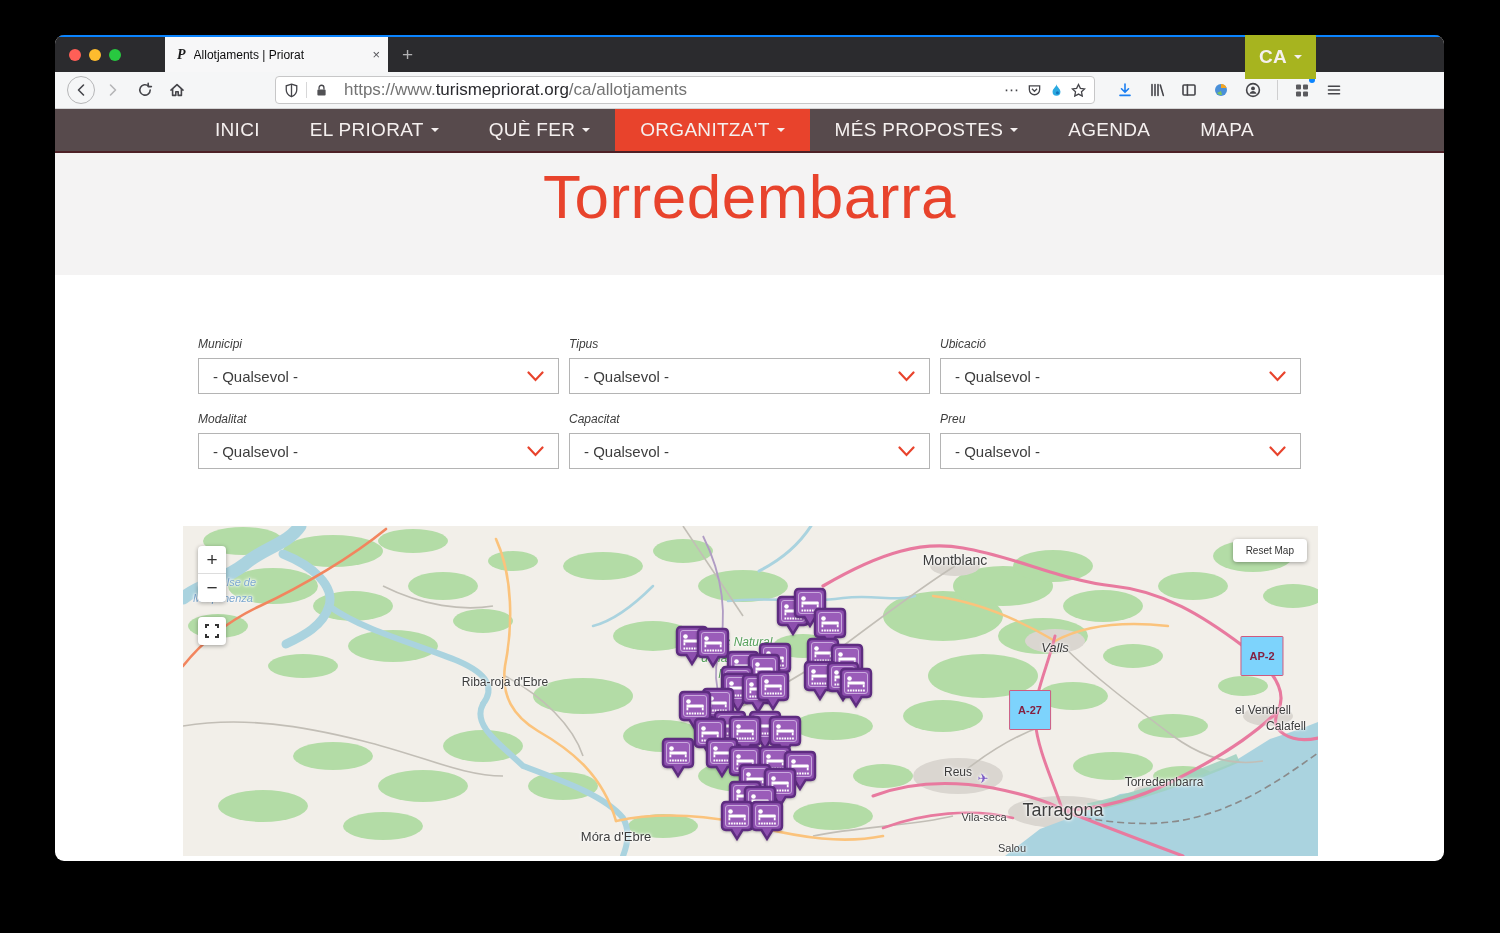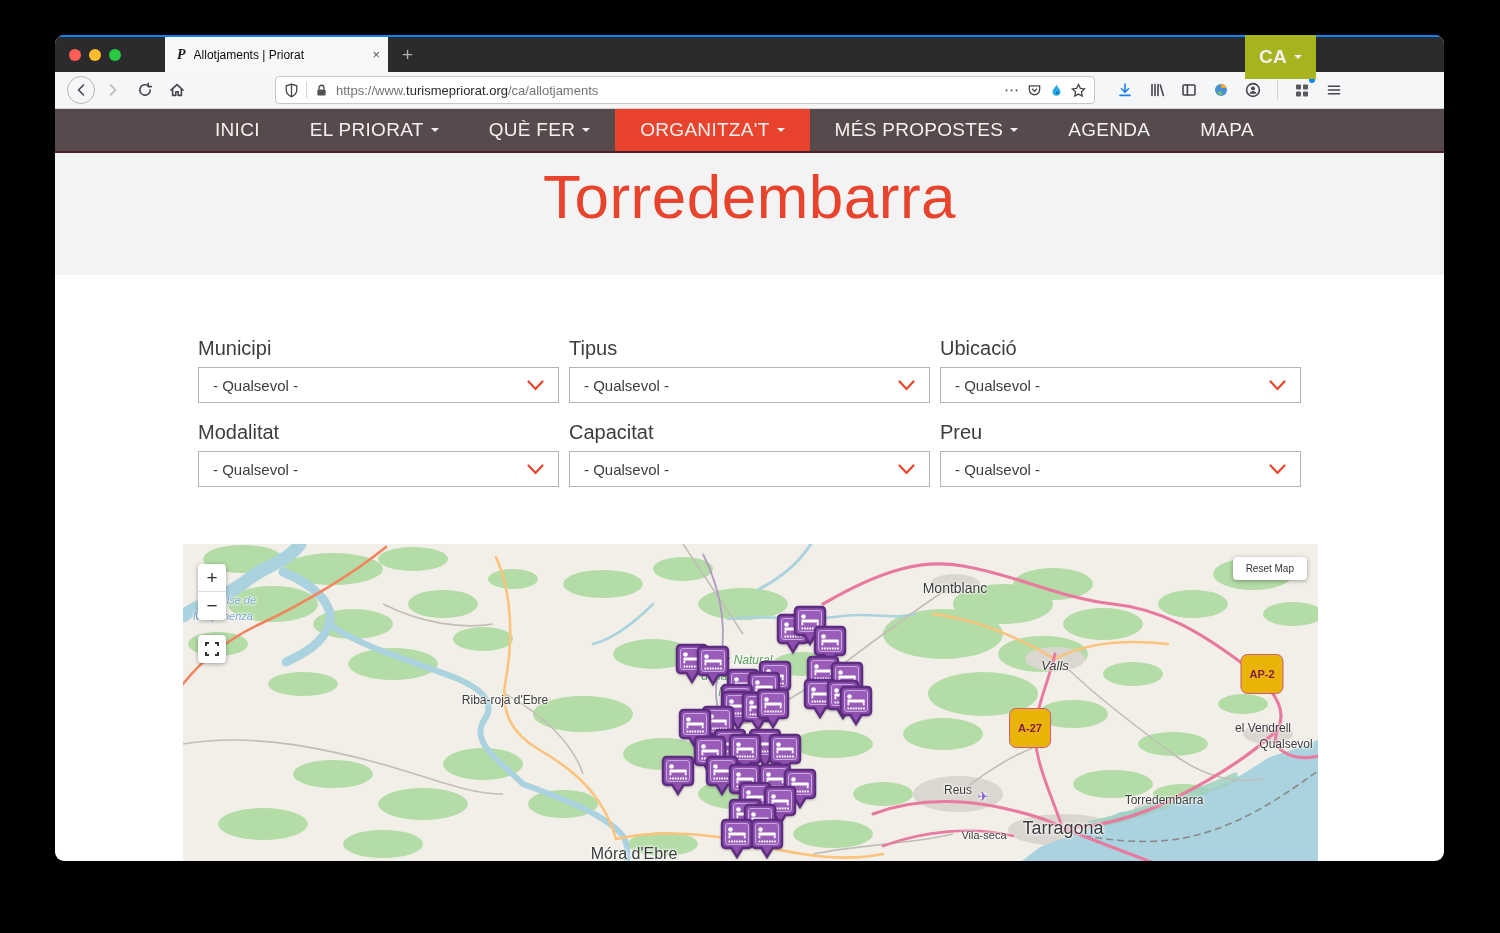--- a/index.html
+++ b/index.html
@@ -22,21 +22,21 @@
   
   .toolbar { height:37px; background:#f5f6f7; border-bottom:1px solid #d4d4d5; display:flex; align-items:center; padding:0 10px; }
   .tbtn { width:28px; height:28px; display:flex; align-items:center; justify-content:center; margin:0 2px; }
   .tbtn svg { width:16px; height:16px; stroke:#45454a; fill:none; stroke-width:1.6; stroke-linecap:round; stroke-linejoin:round; }
   .tbtn.circled { border:1px solid #b6b6b8; border-radius:50%; }
   .tbtn.disabled svg { stroke:#b5b5b7; }
   .urlbar { margin-left:82px; width:820px; height:28px; background:#fff; border:1px solid #c7c7c8; border-radius:4px;
             display:flex; align-items:center; padding:0 8px; gap:7px; }
   .urlbar svg { width:15px; height:15px; stroke:#45454a; fill:none; stroke-width:1.4; }
   .u-divider { width:1px; height:16px; background:#d7d7d8; }
-  .urltext { flex:1; font-size:13px; color:#737373; white-space:nowrap; overflow:hidden; }
+  .urltext { flex:1; font-size:17px; color:#737373; white-space:nowrap; overflow:hidden;margin-left:8px; }
   .urltext .domain { color:#2a2a2e; }
   .dots { color:#45454a; font-size:15px; letter-spacing:1px; }
   .right-icons { display:flex; align-items:center; margin-left:14px; }
   .sep { width:1px; height:20px; background:#cfcfd0; margin:0 8px; }
   .reldot { position:relative; }
   .reldot .bluedot { position:absolute; top:1px; right:1px; width:6px; height:6px; border-radius:50%; background:#0a84ff; }
 
   
   .sitenav { height:44px; background:#574a4c; border-bottom:2px solid #4d2026; display:flex; align-items:stretch; padding-left:135px; color:#f5f0ef; }
   .nav-item { display:flex; align-items:center; gap:7px; padding:0 25px; font-size:19px; font-weight:500; letter-spacing:.3px; white-space:nowrap; }
@@ -44,32 +44,32 @@
   .nav-item.lang { position:absolute; right:128px; top:0; height:44px; background:var(--olive,#a7b41f); padding:0 14px; font-weight:700; }
   .caret { width:0; height:0; border:4.5px solid transparent; border-top-color:currentColor; margin-top:4px; }
 
   
   .hero { height:122px; background:#f4f3f3; display:flex; justify-content:center; }
   .hero h1 { font-size:62px; font-weight:300; color:var(--accent,#e13a2b); margin-top:8px; letter-spacing:.5px; }
 
   
   .filters-section { background:#fff; padding:62px 0 57px 143px; }
   .filters { display:grid; grid-template-columns:repeat(3,361px); column-gap:10px; row-gap:18px; }
-  .flabel { display:block; font-size:20px; color:#3d3d3d; margin-bottom:7px; }
+  .flabel { display:block; font-size:12px; color:#3d3d3d; margin-bottom:7px;font-style:italic; }
   .selectbox { height:36px; border:1px solid #b4b4b4; background:#fff; display:flex; align-items:center; justify-content:space-between; padding:0 14px; font-size:15px; color:#3d3d3d; }
   .selectbox svg { width:17px; height:11px; stroke:var(--accent,#d2372c); stroke-width:2.2; fill:none; stroke-linecap:round; }
 
   
   .map { position:relative; width:1135px; height:330px; margin-left:128px; background:#f2efe9; overflow:hidden; }
   .map svg.base { position:absolute; left:0; top:0; }
   .maplabel { position:absolute; transform:translate(-50%,-50%); font-size:12px; color:#3c3c3c; white-space:nowrap;
               text-shadow:0 0 2px #fff,0 0 3px #fff,0 0 4px #fff; z-index:2; }
   .maplabel.it { font-style:italic; }
-  .mapbadge { position:absolute; transform:translate(-50%,-50%); background:#eab308; border:1.5px solid #cf5a80; color:#842040;
-              font-size:11px; font-weight:700; padding:13px 8px; border-radius:7px; z-index:2; text-shadow:none; }
+  .mapbadge { position:absolute; transform:translate(-50%,-50%); background:#7dd3fc; border:1.5px solid #cf5a80; color:#842040;
+              font-size:11px; font-weight:700; padding:13px 8px; border-radius:1px; z-index:2; text-shadow:none; }
   .marker { position:absolute; z-index:3; filter:drop-shadow(0 1px 1px rgba(0,0,0,.25)); }
   .zoomctl { position:absolute; left:15px; top:20px; width:28px; background:#fff; border-radius:4px; box-shadow:0 1px 4px rgba(0,0,0,.35); z-index:5; overflow:hidden; }
   .zbtn { height:28px; display:flex; align-items:center; justify-content:center; font-size:19px; color:#333; }
   .zbtn:first-child { border-bottom:1px solid #ddd; }
   .fsbtn { position:absolute; left:15px; top:91px; width:28px; height:28px; background:#fff; border-radius:4px; box-shadow:0 1px 4px rgba(0,0,0,.35); z-index:5; display:flex; align-items:center; justify-content:center; }
   .fsbtn svg { width:14px; height:14px; stroke:#333; stroke-width:2; fill:none; }
   .resetbtn { position:absolute; right:11px; top:13px; background:#fff; border-radius:4px; box-shadow:0 1px 4px rgba(0,0,0,.35);
               padding:6px 13px; font-size:10px; color:#333; z-index:5; }
 </style>
 </head>
@@ -390,31 +390,31 @@
         <path d="M1095 185 C1085 205 1108 218 1135 212" stroke-width="3.2"></path>
         <path d="M1095 185 C1070 210 1030 235 990 255 C950 275 912 283 882 284" stroke-width="3.2"></path>
         <path d="M872 110 C865 140 850 170 852 195 C855 225 870 255 878 280" stroke-width="3"></path>
         <path d="M690 270 C730 255 770 255 810 262 C850 270 870 278 880 284" stroke-width="3"></path>
         <path d="M700 302 C740 287 790 282 830 292" stroke-width="2.6"></path>
         <path d="M880 284 C920 300 960 315 1000 330" stroke-width="3"></path>
       </g>
     </svg>
 
     <div style="position:absolute;inset:0;">
-        <span class="maplabel" style="left: 772px; top: 34px; font-size: 14px; margin-top: 10px;">Montblanc</span>
+        <span class="maplabel" style="left: 772px; top: 34px; font-size: 14px;">Montblanc</span>
         <span class="maplabel" style="left: 872px; top: 121px; font-size: 13px; font-style: italic;">Valls</span>
         <span class="maplabel" style="left: 1080px; top: 184px; font-size: 12px;">el Vendrell</span>
-        <span class="maplabel" style="left: 1103px; top: 200px; font-size: 12px;">Qualsevol</span>
+        <span class="maplabel" style="left: 1103px; top: 200px; font-size: 12px;">Calafell</span>
         <span class="maplabel" style="left: 981px; top: 256px; font-size: 12px;">Torredembarra</span>
         <span class="maplabel" style="left: 775px; top: 246px; font-size: 12px;">Reus</span>
         <span class="maplabel" style="left: 880px; top: 284px; font-size: 18px;">Tarragona</span>
         <span class="maplabel" style="left: 801px; top: 291px; font-size: 11px;">Vila-seca</span>
         <span class="maplabel" style="left: 829px; top: 322px; font-size: 11px;">Salou</span>
         <span class="maplabel" style="left: 322px; top: 156px; font-size: 12px;">Riba-roja d'Ebre</span>
-        <span class="maplabel" style="left: 433px; top: 310px; font-size: 16px; margin-left: 18px;">Móra d'Ebre</span>
+        <span class="maplabel" style="left: 433px; top: 310px; font-size: 13px;">Móra d'Ebre</span>
         <span class="maplabel it" style="left: 44px; top: 56px; font-size: 11px; color: rgb(123, 167, 207);">Embalse de</span>
         <span class="maplabel it" style="left: 40px; top: 72px; font-size: 11px; color: rgb(123, 167, 207);">Mequinenza</span>
         <span class="maplabel it" style="left: 556px; top: 116px; font-size: 12px; color: rgb(85, 160, 90);">Parc Natural</span>
         <span class="maplabel it" style="left: 556px; top: 132px; font-size: 12px; color: rgb(85, 160, 90);">de la Serra de</span>
         <span class="maplabel it" style="left: 560px; top: 148px; font-size: 12px; color: rgb(85, 160, 90);">Montsant</span>
         <span class="maplabel" style="left: 800px; top: 252px; font-size: 13px; color: rgb(124, 91, 196);">✈</span>
         <span class="mapbadge" style="left: 1079px; top: 130px;">AP-2</span>
         <span class="mapbadge" style="left: 847px; top: 184px;">A-27</span>
         <svg class="marker" style="left:591px;top:67px" width="38" height="46" viewBox="0 0 38 46">
   <path d="M4 8 Q4 4 8 4 H30 Q34 4 34 8 V28 Q34 32 30 32 H24.5 L19 41 L13.5 32 H8 Q4 32 4 28 Z" fill="#8d4fae" stroke="#5e2c80" stroke-width="2.4"></path>

